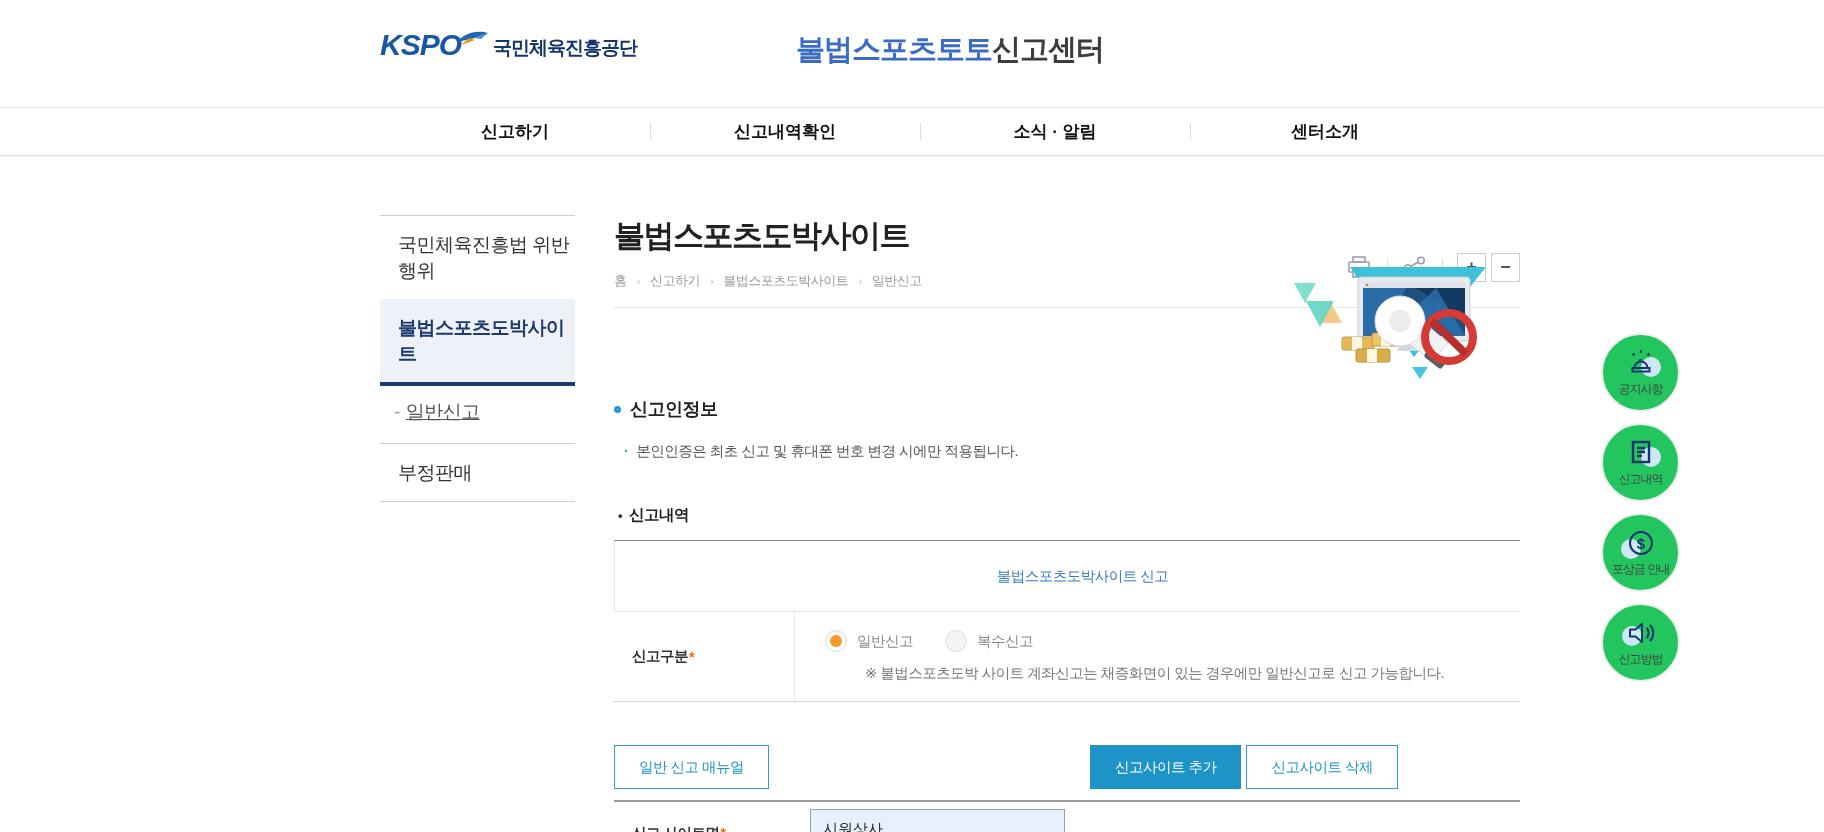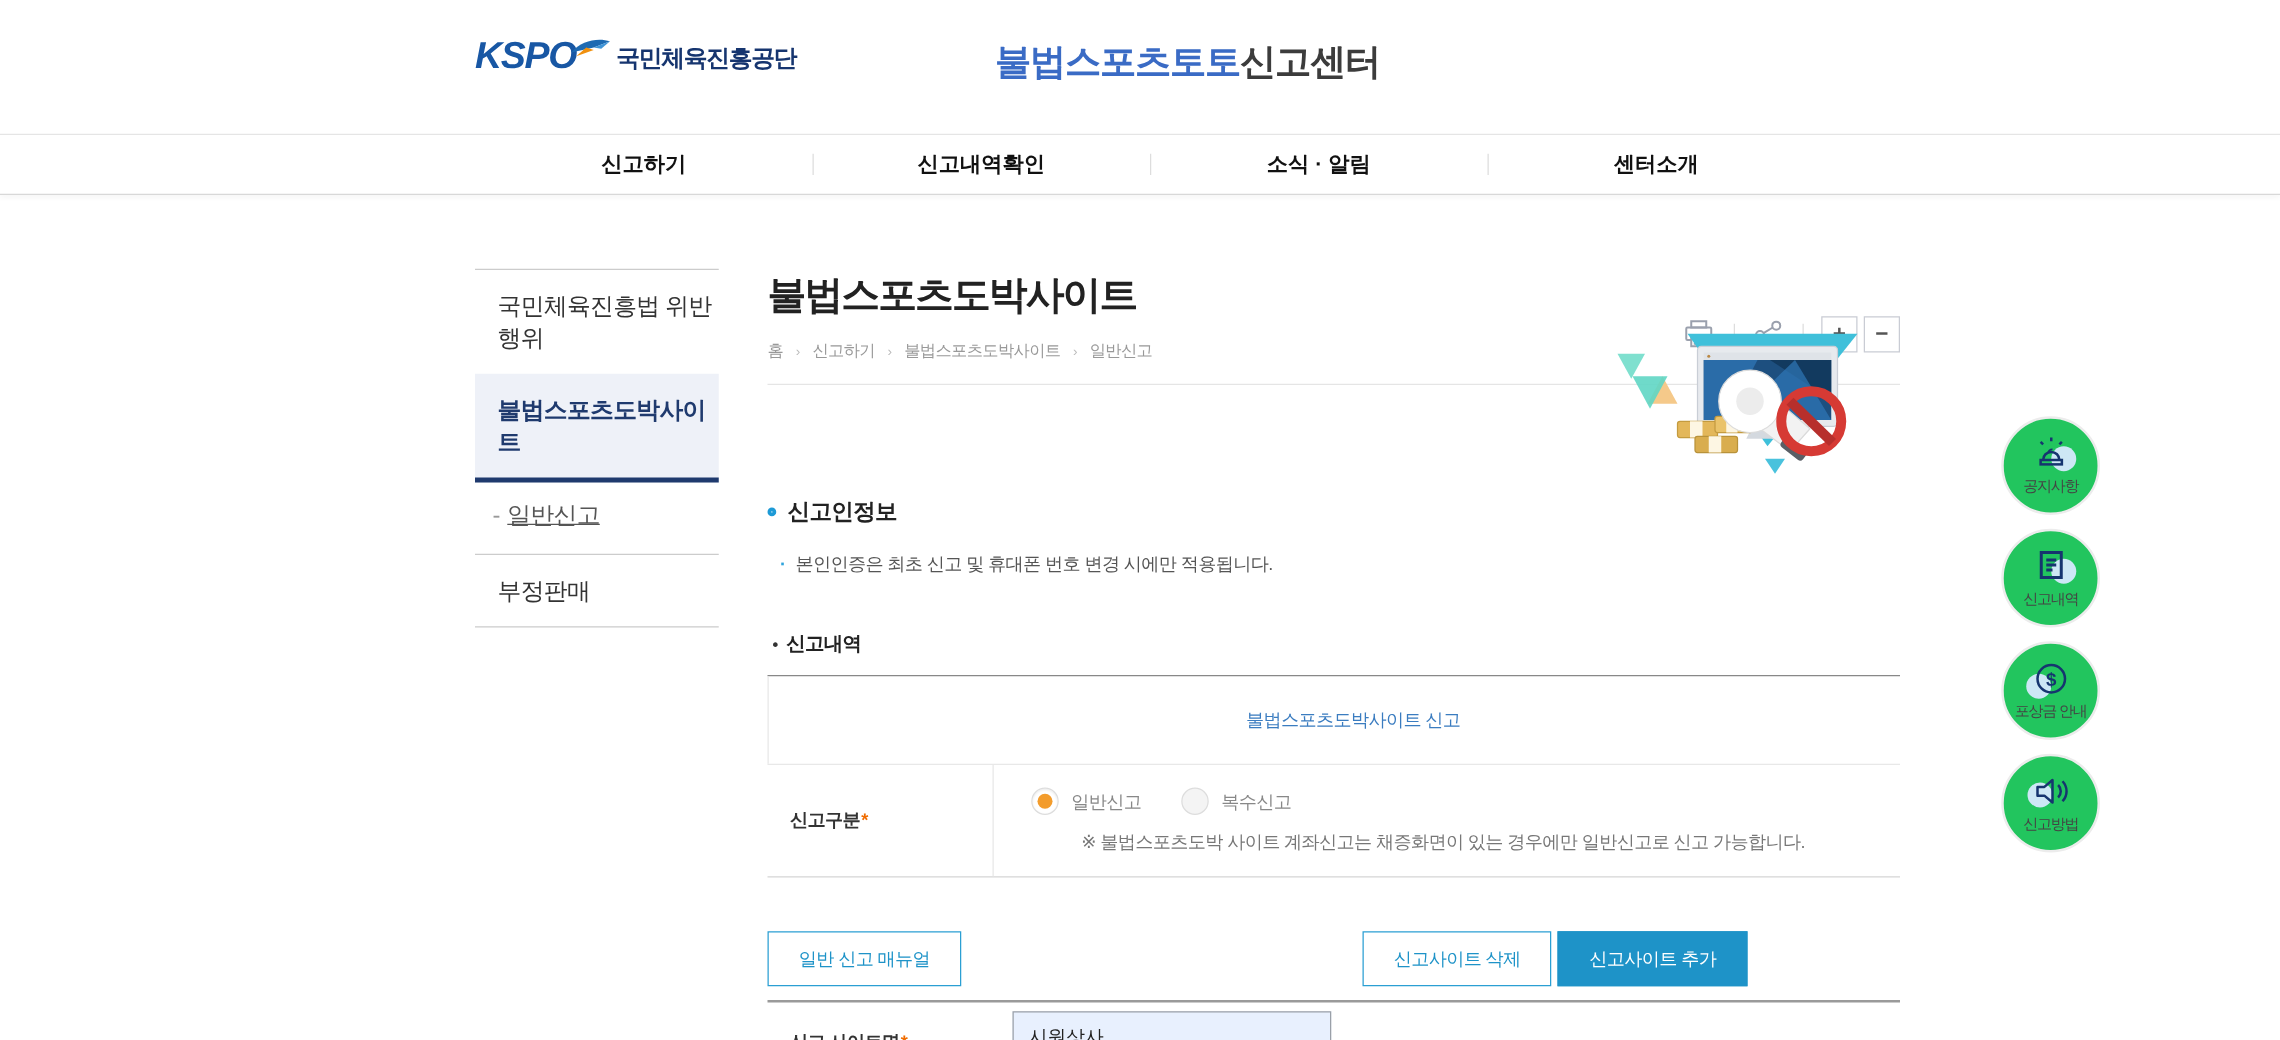--- a/index.html
+++ b/index.html
@@ -251,22 +251,22 @@
             <span class="radio-label">복수신고</span>
           </div>
           <div class="ft-note">※ 불법스포츠도박 사이트 계좌신고는 채증화면이 있는 경우에만 일반신고로 신고 가능합니다.</div>
         </div>
       </div>
     </div>
 
     <div class="btn-row">
       <button class="btn">일반 신고 매뉴얼</button>
       <div class="btn-spacer"></div>
+      <button class="btn btn-fill">신고사이트 추가</button>
       <button class="btn">신고사이트 삭제</button>
-      <button class="btn btn-fill">신고사이트 추가</button>
     </div>
 
     <div class="form-table2">
       <div class="ft2-row">
         <div class="ft2-label">
           <span>신고 사이트명</span><span class="req">*</span>
         </div>
         <div class="ft2-value">
           <input class="text-input" type="text" value="시원상사" style="">
         </div>

